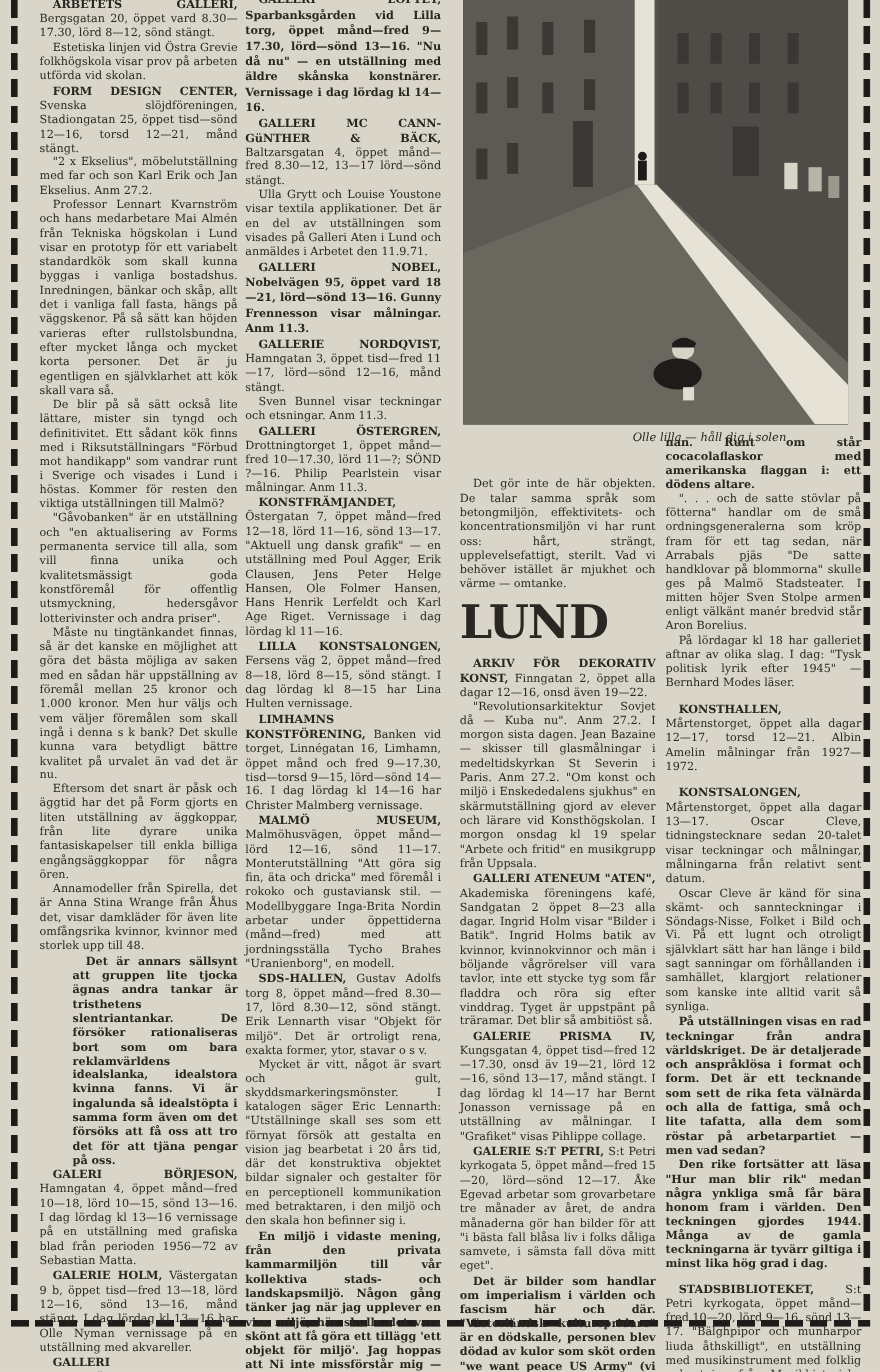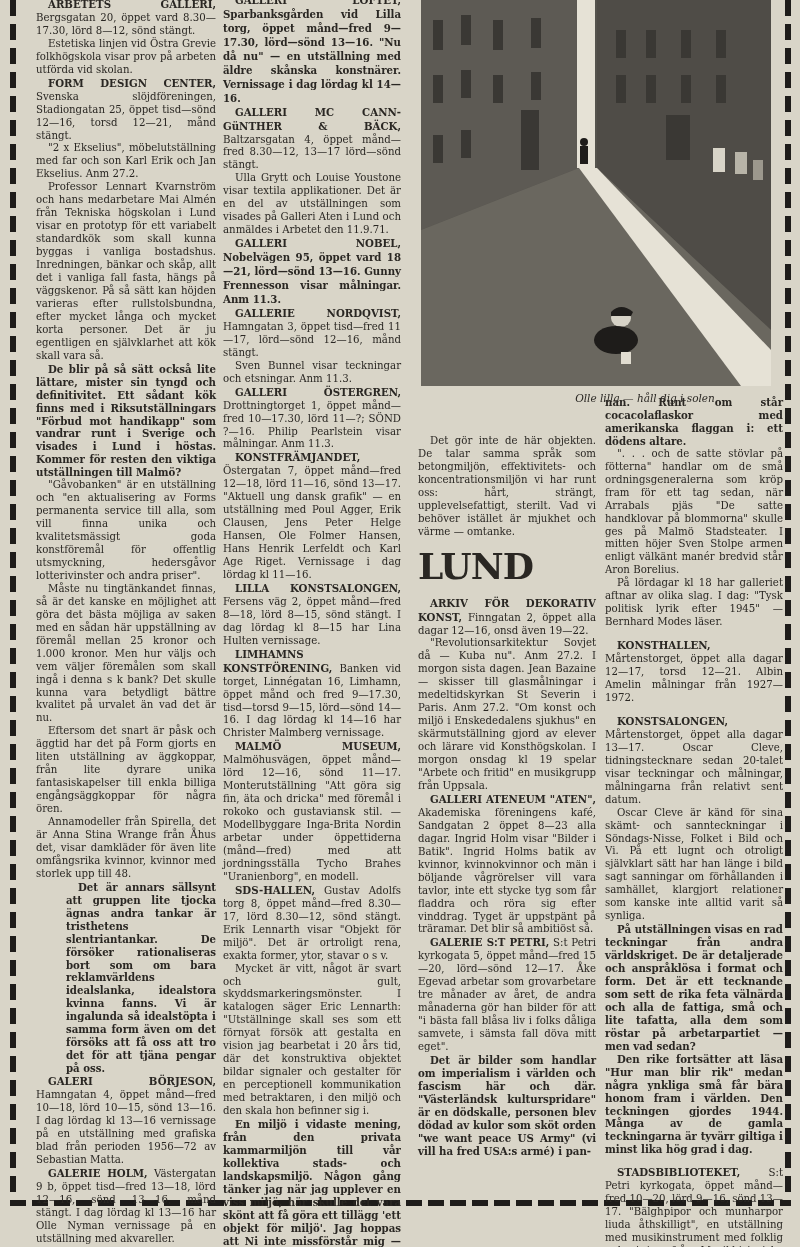--- a/index.html
+++ b/index.html
@@ -42,41 +42,41 @@
 
   .illustration {
     position:absolute; left:421px; top:0; width:350px; height:386px;
     background:#4a4843; overflow:hidden;
   }
   .caption {
     position:absolute; left:510px; top:392px; width:270px;
     font-style:italic; font-size:10.5px; text-align:center;
   }
   .heading-lund {
-    font-size:36px; line-height:38px; font-weight:bold;
+    font-size:42px; line-height:38px; font-weight:bold;
     font-family:"DejaVu Serif", serif; letter-spacing:-1px;
     margin:8px 0 12px 0; text-indent:0 !important;
   }
   .gap { height:10px; }
 </style>
 </head>
 <body>
 
 <div class="clip">
   <div class="left-border"></div>
   <div class="right-border"></div>
   <div class="bottom-border"></div>
 
   <div class="col" id="col1">
       <p><b>ARBETETS GALLERI,</b><span> Bergsgatan 20, öppet vard 8.30—17.30, lörd 8—12, sönd stängt.</span></p>
       <p><span>Estetiska linjen vid Östra Grevie folkhögskola visar prov på arbeten utförda vid skolan.</span></p>
       <p><b>FORM DESIGN CENTER,</b><span> Svenska slöjdföreningen, Stadiongatan 25, öppet tisd—sönd 12—16, torsd 12—21, månd stängt.</span></p>
       <p><span>"2 x Ekselius", möbelutställning med far och son Karl Erik och Jan Ekselius. Anm 27.2.</span></p>
       <p><span>Professor Lennart Kvarnström och hans medarbetare Mai Almén från Tekniska högskolan i Lund visar en prototyp för ett variabelt standardkök som skall kunna byggas i vanliga bostadshus. Inredningen, bänkar och skåp, allt det i vanliga fall fasta, hängs på väggskenor. På så sätt kan höjden varieras efter rullstolsbundna, efter mycket långa och mycket korta personer. Det är ju egentligen en självklarhet att kök skall vara så.</span></p>
-      <p class="bold-para" style="font-weight: bold;">De blir på så sätt också lite lättare, mister sin tyngd och definitivitet. Ett sådant kök finns med i Riksutställningars "Förbud mot handikapp" som vandrar runt i Sverige och visades i Lund i höstas. Kommer för resten den viktiga utställningen till Malmö?</p>
+      <p class="bold-para" style="font-weight: normal;">De blir på så sätt också lite lättare, mister sin tyngd och definitivitet. Ett sådant kök finns med i Riksutställningars "Förbud mot handikapp" som vandrar runt i Sverige och visades i Lund i höstas. Kommer för resten den viktiga utställningen till Malmö?</p>
       <p><span>"Gåvobanken" är en utställning och "en aktualisering av Forms permanenta service till alla, som vill finna unika och kvalitetsmässigt goda konstföremål för offentlig utsmyckning, hedersgåvor lotterivinster och andra priser".</span></p>
       <p><span>Måste nu tingtänkandet finnas, så är det kanske en möjlighet att göra det bästa möjliga av saken med en sådan här uppställning av föremål mellan 25 kronor och 1.000 kronor. Men hur väljs och vem väljer föremålen som skall ingå i denna s k bank? Det skulle kunna vara betydligt bättre kvalitet på urvalet än vad det är nu.</span></p>
       <p><span>Eftersom det snart är påsk och äggtid har det på Form gjorts en liten utställning av äggkoppar, från lite dyrare unika fantasiskapelser till enkla billiga engångsäggkoppar för några ören.</span></p>
       <p><span>Annamodeller från Spirella, det är Anna Stina Wrange från Åhus det, visar damkläder för även lite omfångsrika kvinnor, kvinnor med storlek upp till 48.</span></p>
       <p class="bold-para" style="font-weight: bold; margin-left: 30px;">Det är annars sällsynt att gruppen lite tjocka ägnas andra tankar är tristhetens slentriantankar. De försöker rationaliseras bort som om bara reklamvärldens idealslanka, idealstora kvinna fanns. Vi är ingalunda så idealstöpta i samma form även om det försöks att få oss att tro det för att tjäna pengar på oss.</p>
       <p><b>GALERI BÖRJESON,</b><span> Hamngatan 4, öppet månd—fred 10—18, lörd 10—15, sönd 13—16. I dag lördag kl 13—16 vernissage på en utställning med grafiska blad från perioden 1956—72 av Sebastian Matta.</span></p>
       <p><b>GALERIE HOLM,</b><span> Västergatan 9 b, öppet tisd—fred 13—18, lörd 12—16, sönd 13—16, månd stängt. I dag lördag kl 13—16 har Olle Nyman vernissage på en utställning med akvareller.</span></p>
       <p><b>GALLERI KONSTNÄRSCENTRUM,</b><span> Stortorget 4, öppet månd—lörd 12—16, sönd 13—16. I dag kl 12—16 har Bengt Orup vernissage på en utställning med målningar och grafik.</span></p>
     </div>
   <div class="col" id="col2">
@@ -150,20 +150,21 @@
     </svg>
   </div>
   <div class="caption">Olle lilla — håll dig i solen</div>
 
   <div class="col" id="col3">
       <p><span>Det gör inte de här objekten. De talar samma språk som betongmiljön, effektivitets- och koncentrationsmiljön vi har runt oss: hårt, strängt, upplevelsefattigt, sterilt. Vad vi behöver istället är mjukhet och värme — omtanke.</span></p>
       <div class="heading-lund">LUND</div>
       <p><b>ARKIV FÖR DEKORATIV KONST,</b><span> Finngatan 2, öppet alla dagar 12—16, onsd även 19—22.</span></p>
       <p><span>"Revolutionsarkitektur Sovjet då — Kuba nu". Anm 27.2. I morgon sista dagen. Jean Bazaine — skisser till glasmålningar i medeltidskyrkan St Severin i Paris. Anm 27.2. "Om konst och miljö i Enskededalens sjukhus" en skärmutställning gjord av elever och lärare vid Konsthögskolan. I morgon onsdag kl 19 spelar "Arbete och fritid" en musikgrupp från Uppsala.</span></p>
       <p><b>GALLERI ATENEUM "ATEN",</b><span> Akademiska föreningens kafé, Sandgatan 2 öppet 8—23 alla dagar. Ingrid Holm visar "Bilder i Batik". Ingrid Holms batik av kvinnor, kvinnokvinnor och män i böljande vågrörelser vill vara tavlor, inte ett stycke tyg som får fladdra och röra sig efter vinddrag. Tyget är uppstpänt på träramar. Det blir så ambitiöst så.</span></p>
+      <p><b>GALERIE PRISMA IV,</b><span> Kungsgatan 4, öppet tisd—fred 12—17.30, onsd äv 19—21, lörd 12—16, sönd 13—17, månd stängt. I dag lördag kl 14—17 har Bernt Jonasson vernissage på en utställning av målningar. I "Grafiket" visas Pihlippe collage.</span></p>
       <p><b>GALERIE S:T PETRI,</b><span> S:t Petri kyrkogata 5, öppet månd—fred 15—20, lörd—sönd 12—17. Åke Egevad arbetar som grovarbetare tre månader av året, de andra månaderna gör han bilder för att "i bästa fall blåsa liv i folks dåliga samvete, i sämsta fall döva mitt eget".</span></p>
       <p class="bold-para" style="font-weight: bold;">Det är bilder som handlar om imperialism i världen och fascism här och där. "Västerländsk kulturspridare" är en dödskalle, personen blev dödad av kulor som sköt orden "we want peace US Army" (vi vill ha fred USA:s armé) i pan-</p>
     </div>
   <div class="col" id="col4">
       <p class="noind bold-para" style="font-weight: bold;">nan. Runt om står cocacolaflaskor med amerikanska flaggan i: ett dödens altare.</p>
       <p><span>". . . och de satte stövlar på fötterna" handlar om de små ordningsgeneralerna som kröp fram för ett tag sedan, när Arrabals pjäs "De satte handklovar på blommorna" skulle ges på Malmö Stadsteater. I mitten höjer Sven Stolpe armen enligt välkänt manér bredvid står Aron Borelius.</span></p>
       <p><span>På lördagar kl 18 har galleriet aftnar av olika slag. I dag: "Tysk politisk lyrik efter 1945" — Bernhard Modes läser.</span></p>
       <div class="gap"></div>
       <p><b>KONSTHALLEN,</b><span> Mårtenstorget, öppet alla dagar 12—17, torsd 12—21. Albin Amelin målningar från 1927—1972.</span></p>
       <div class="gap"></div>

